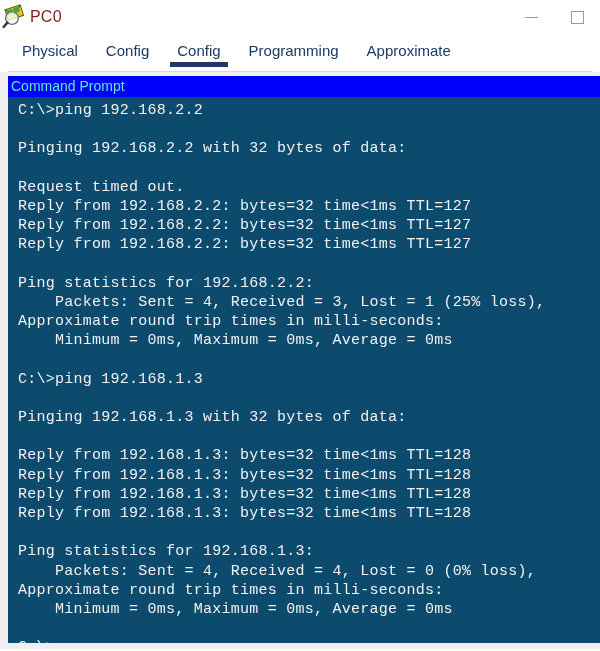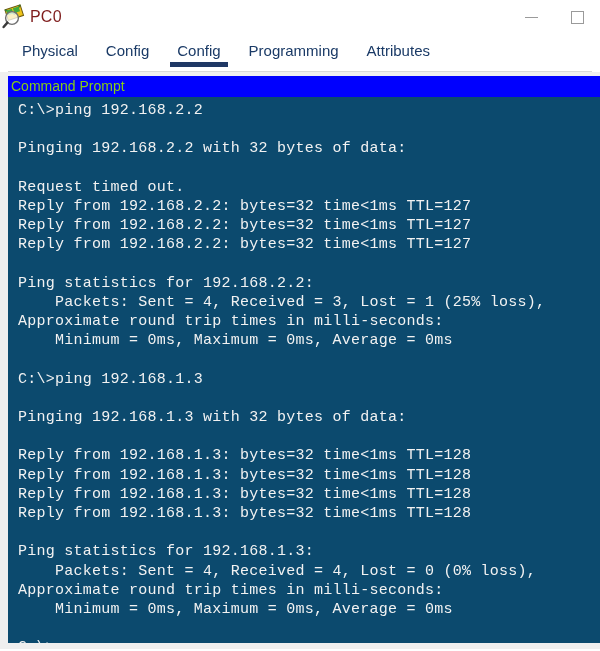--- a/index.html
+++ b/index.html
@@ -110,21 +110,21 @@
   .panel {
     position: relative;
     height: 577px;
     background: #efefef;
     padding: 4px 0 0 8px;
     box-sizing: border-box;
   }
   .cmd-header {
     height: 21px;
     background: #0000fe;
-    color: #84cc16;
+    color: #5eead4;
     font-size: 14px;
     line-height: 21px;
     padding-left: 3px;
     box-sizing: border-box;
     white-space: nowrap;
     overflow: hidden;
   }
   .terminal {
     position: relative;
     height: 546px;
@@ -184,21 +184,21 @@
       <span class="max-glyph"></span>
     </button>
   </div>
 </div>
 
 <div class="tabbar">
   <button class="tab">Physical</button>
   <button class="tab">Config</button>
   <button class="tab active">Config</button>
   <button class="tab">Programming</button>
-  <button class="tab">Attributes</button>
+  <button class="tab">Approximate</button>
   <div class="tab-underline-rail"></div>
 </div>
 
 <div class="panel">
 
   <div class="cmd-header">Command Prompt</div>
 
   <div class="terminal">
     <div id="term-output">
         <div class="term-line">C:\&gt;ping 192.168.2.2</div>

